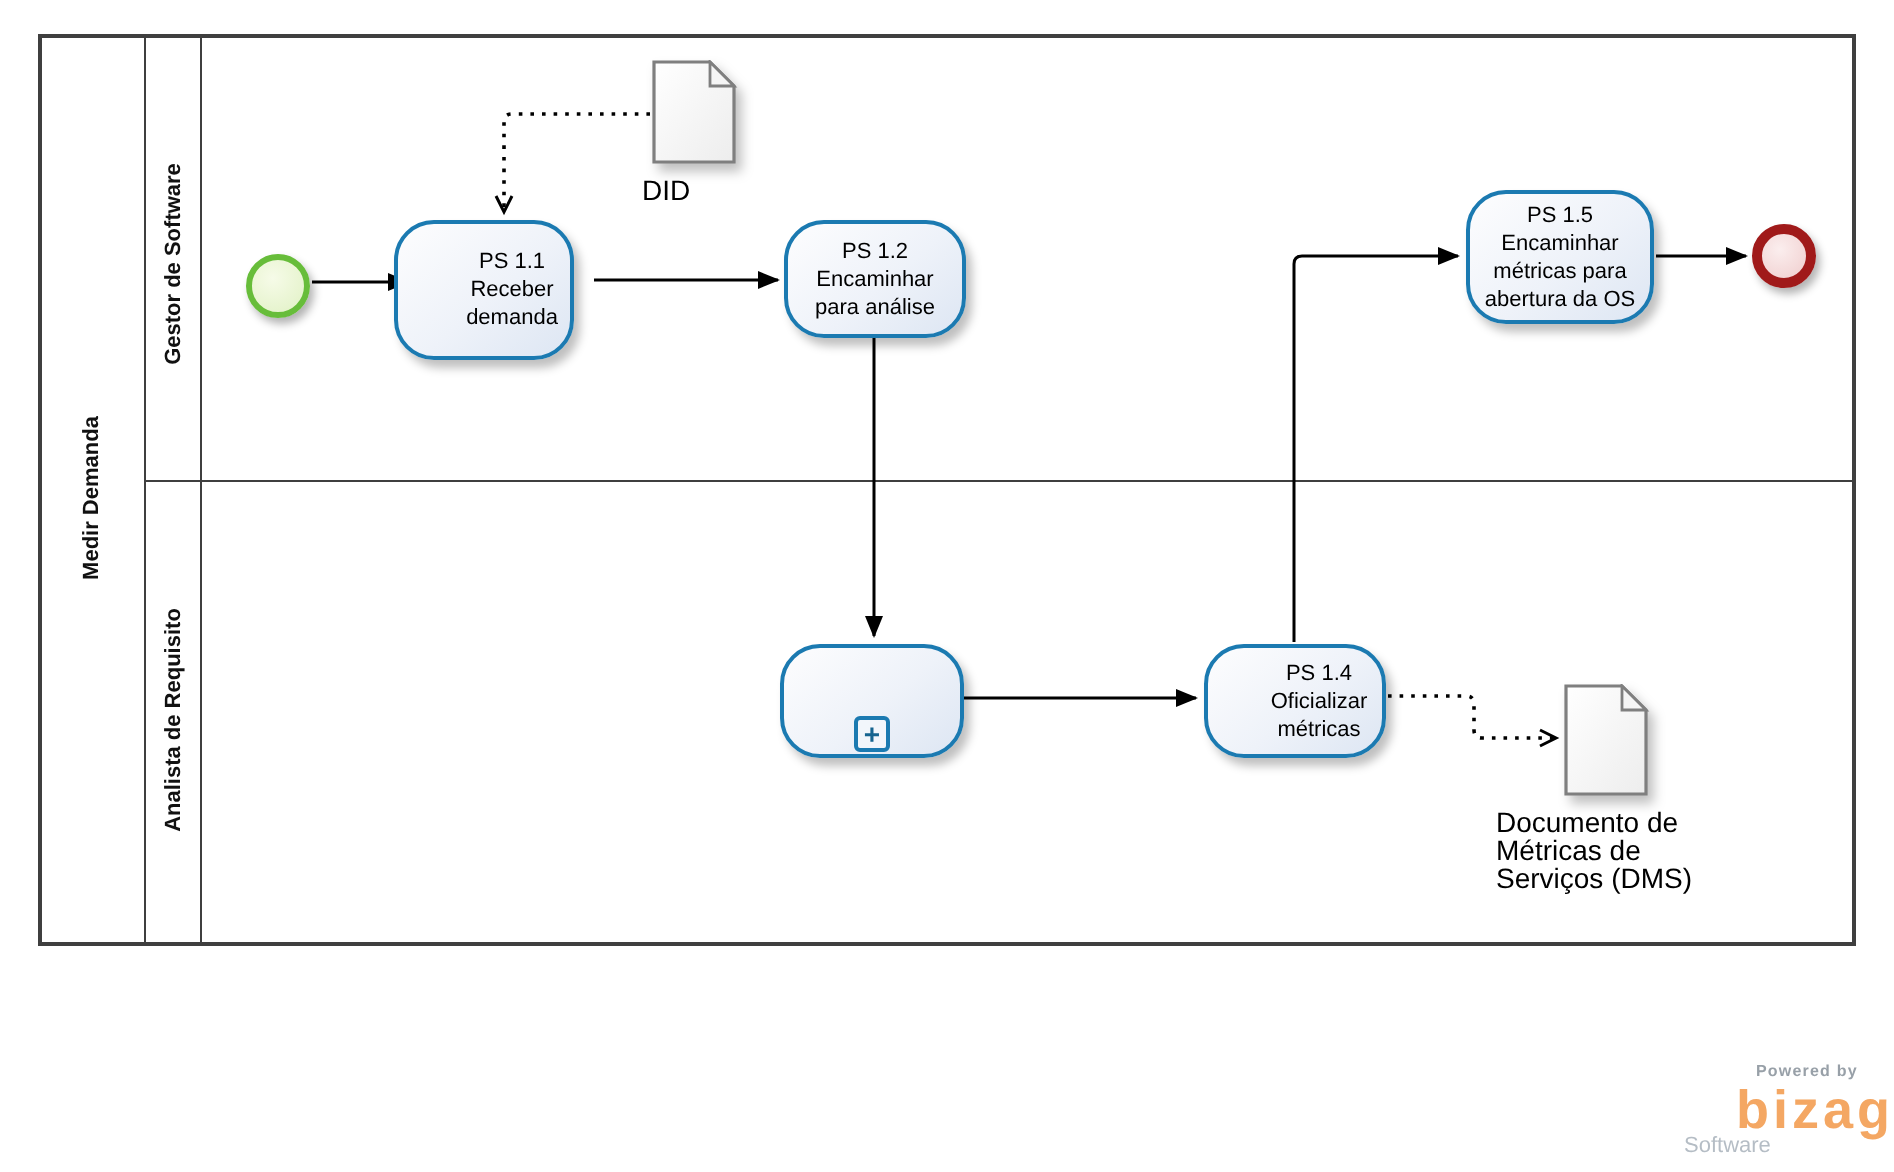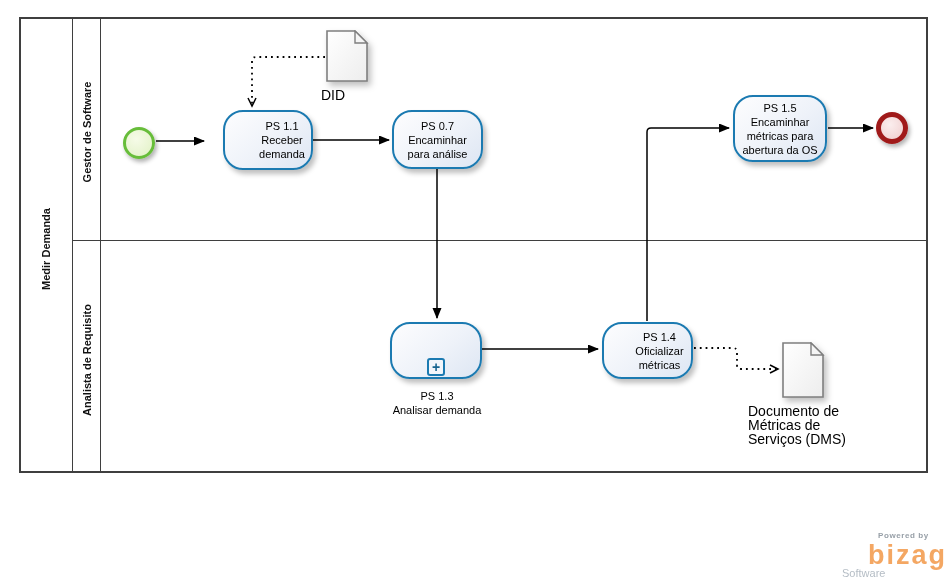--- a/index.html
+++ b/index.html
@@ -92,37 +92,35 @@
     <path class="flow" d="M482,349 L598,349" marker-end="url(#arrowFilled)"></path>
     <path class="flow" d="M647,321 L647,132 Q647,128 651,128 L729,128" marker-end="url(#arrowFilled)"></path>
     <path class="flow" d="M828,128 L873,128" marker-end="url(#arrowFilled)"></path>
     <path class="assoc" d="M325,57 L256,57 Q252,57 252,61 L252,106" marker-end="url(#arrowOpen)"></path>
     <path class="assoc" d="M694,348 L733,348 Q737,348 737,352 L737,365 Q737,369 741,369 L778,369" marker-end="url(#arrowOpen)"></path>
   </svg>
 
   <div class="event event-start"></div>
   <div class="event event-end"></div>
 
-  <div class="task" style="left:223px;top:110px;width:90px;height:60px;padding-left:28px;">
+  <div class="task" style="left:197px;top:110px;width:90px;height:70px;padding-left:28px;">
     <div class="task-label">PS 1.1
 Receber
 demanda</div>
   </div>
 
   <div class="task" style="left:392px;top:110px;width:91px;height:59px;">
-    <div class="task-label">PS 0.7
+    <div class="task-label">PS 1.2
 Encaminhar
 para análise</div>
   </div>
 
   <div class="task" style="left:390px;top:322px;width:92px;height:57px;">
     <div class="sub-marker">+</div>
   </div>
-  <div class="outside-label" style="left:377px;top:389px;width:120px;">PS 1.3
-Analisar demanda</div>
 
   <div class="task" style="left:602px;top:322px;width:91px;height:57px;padding-left:24px;">
     <div class="task-label">PS 1.4
 Oficializar
 métricas</div>
   </div>
 
   <div class="task" style="left:733px;top:95px;width:94px;height:67px;">
     <div class="task-label">PS 1.5
 Encaminhar

